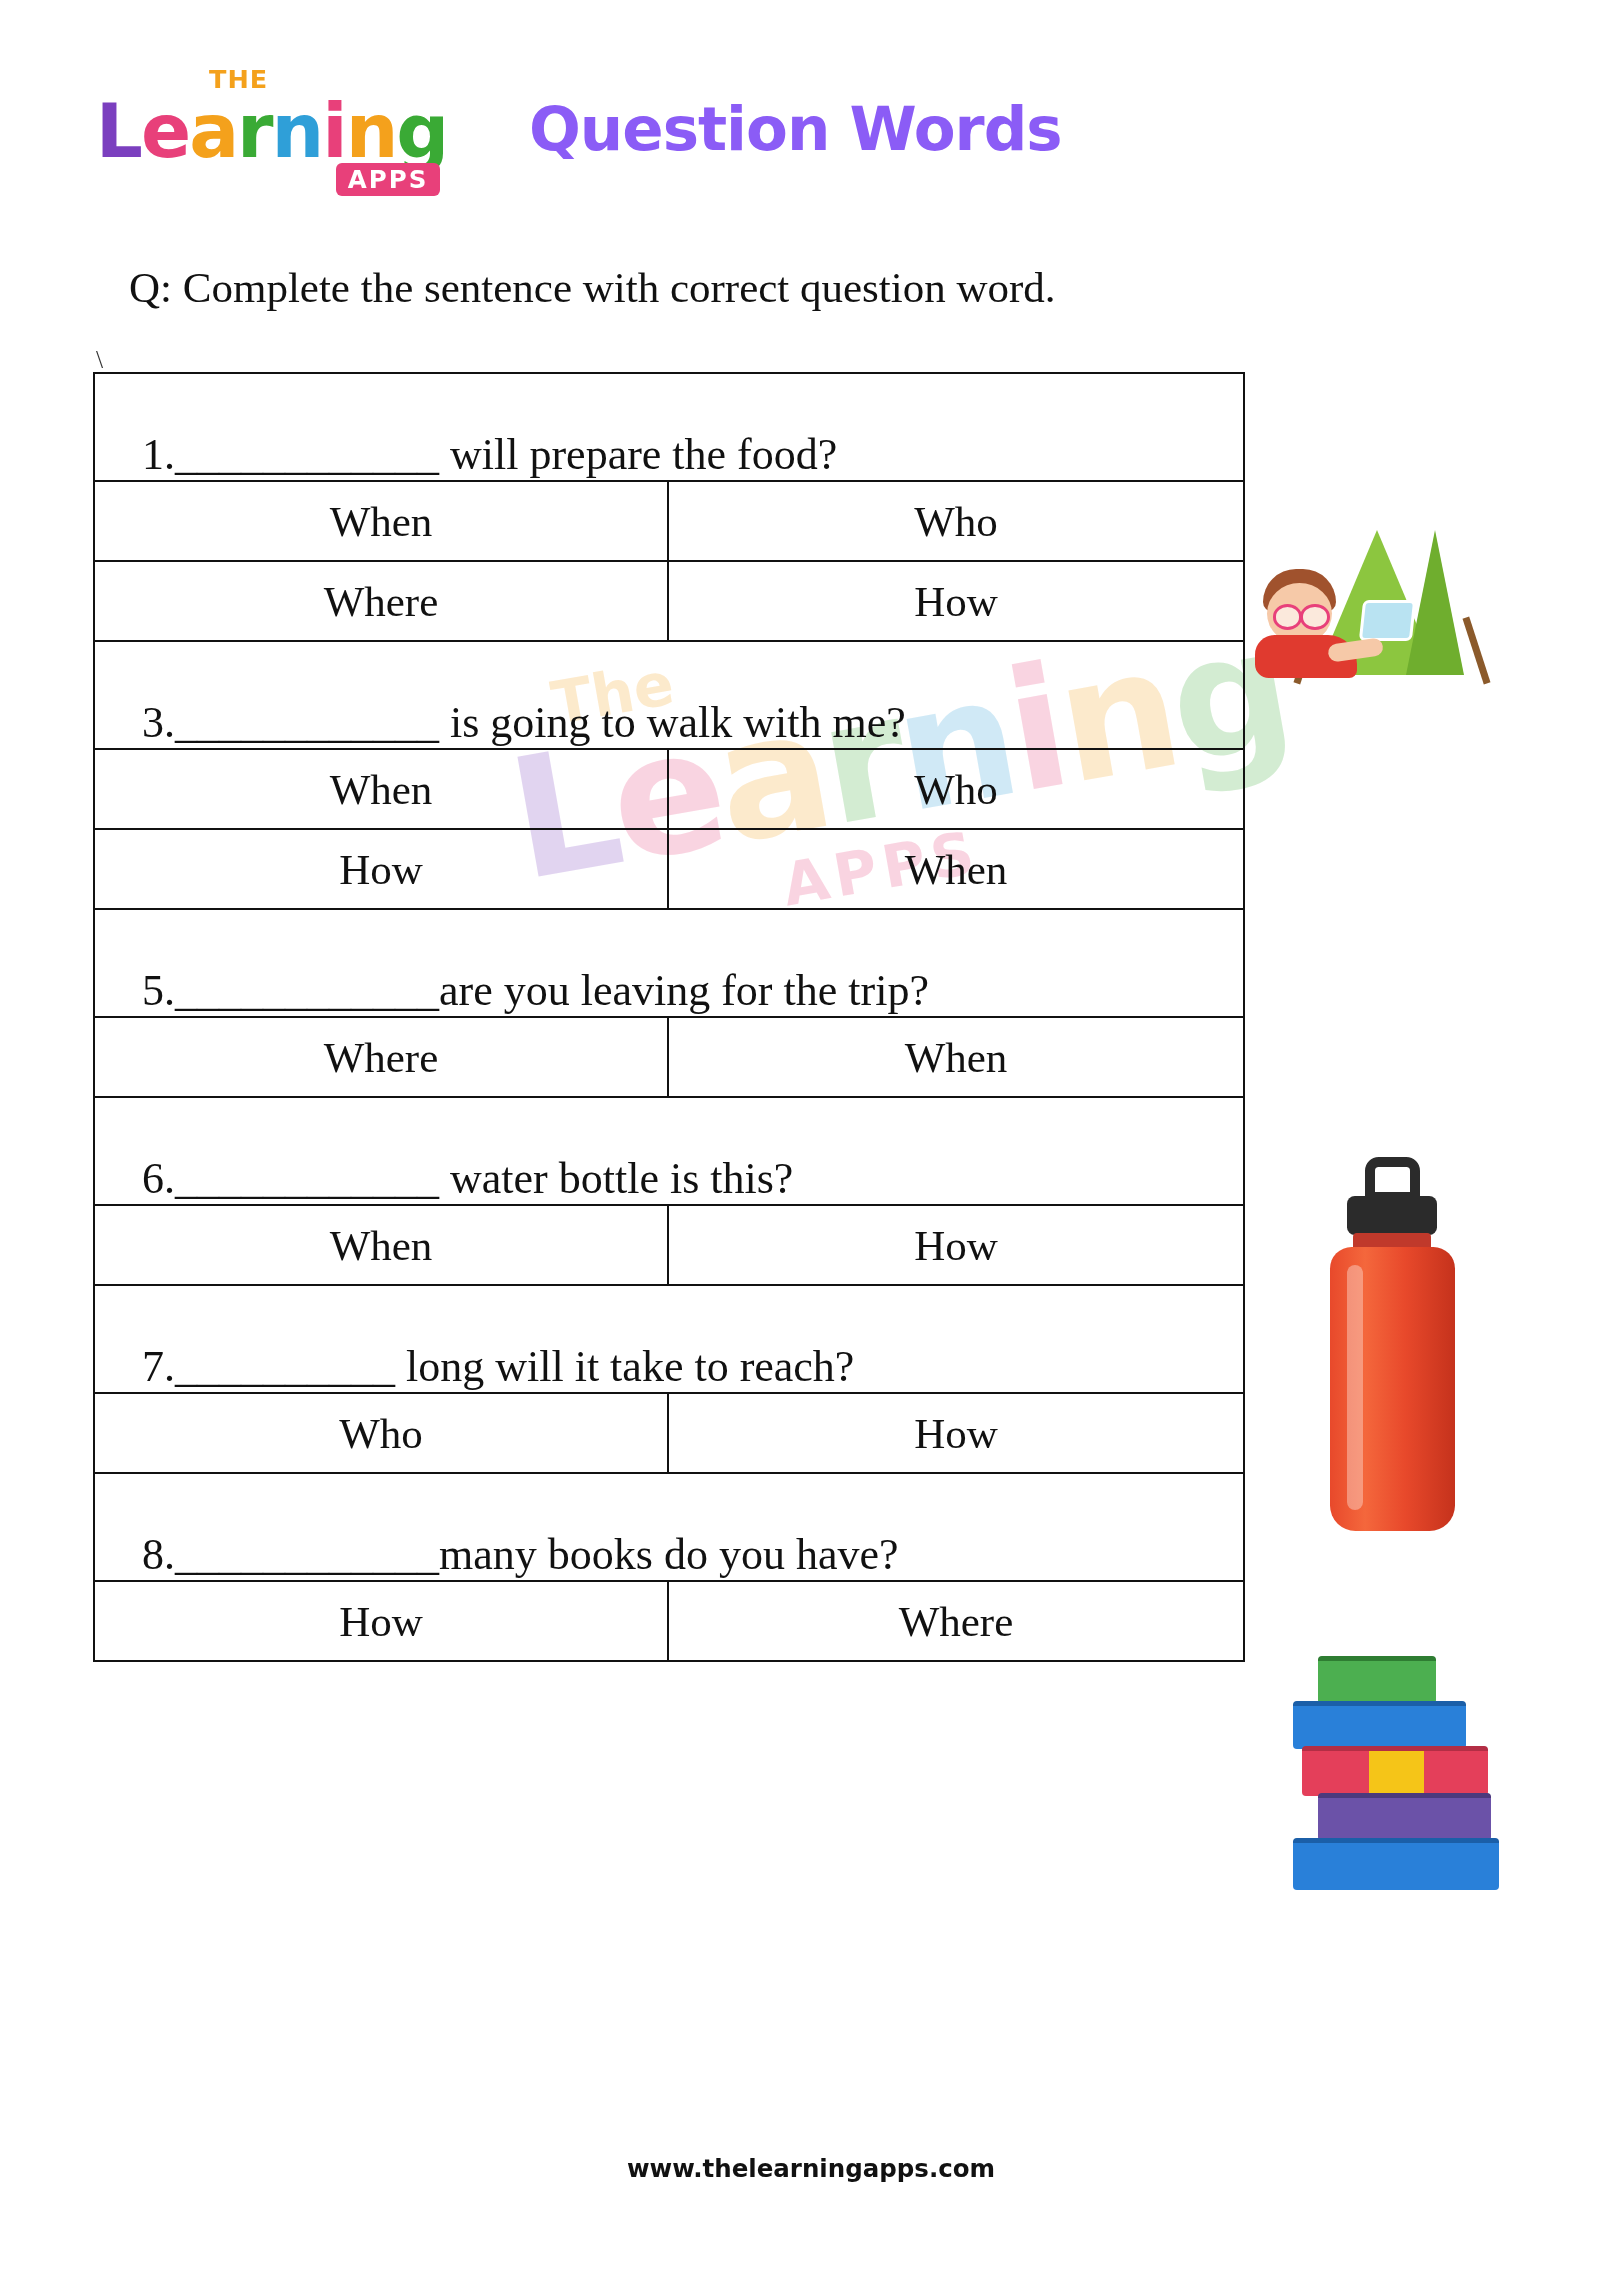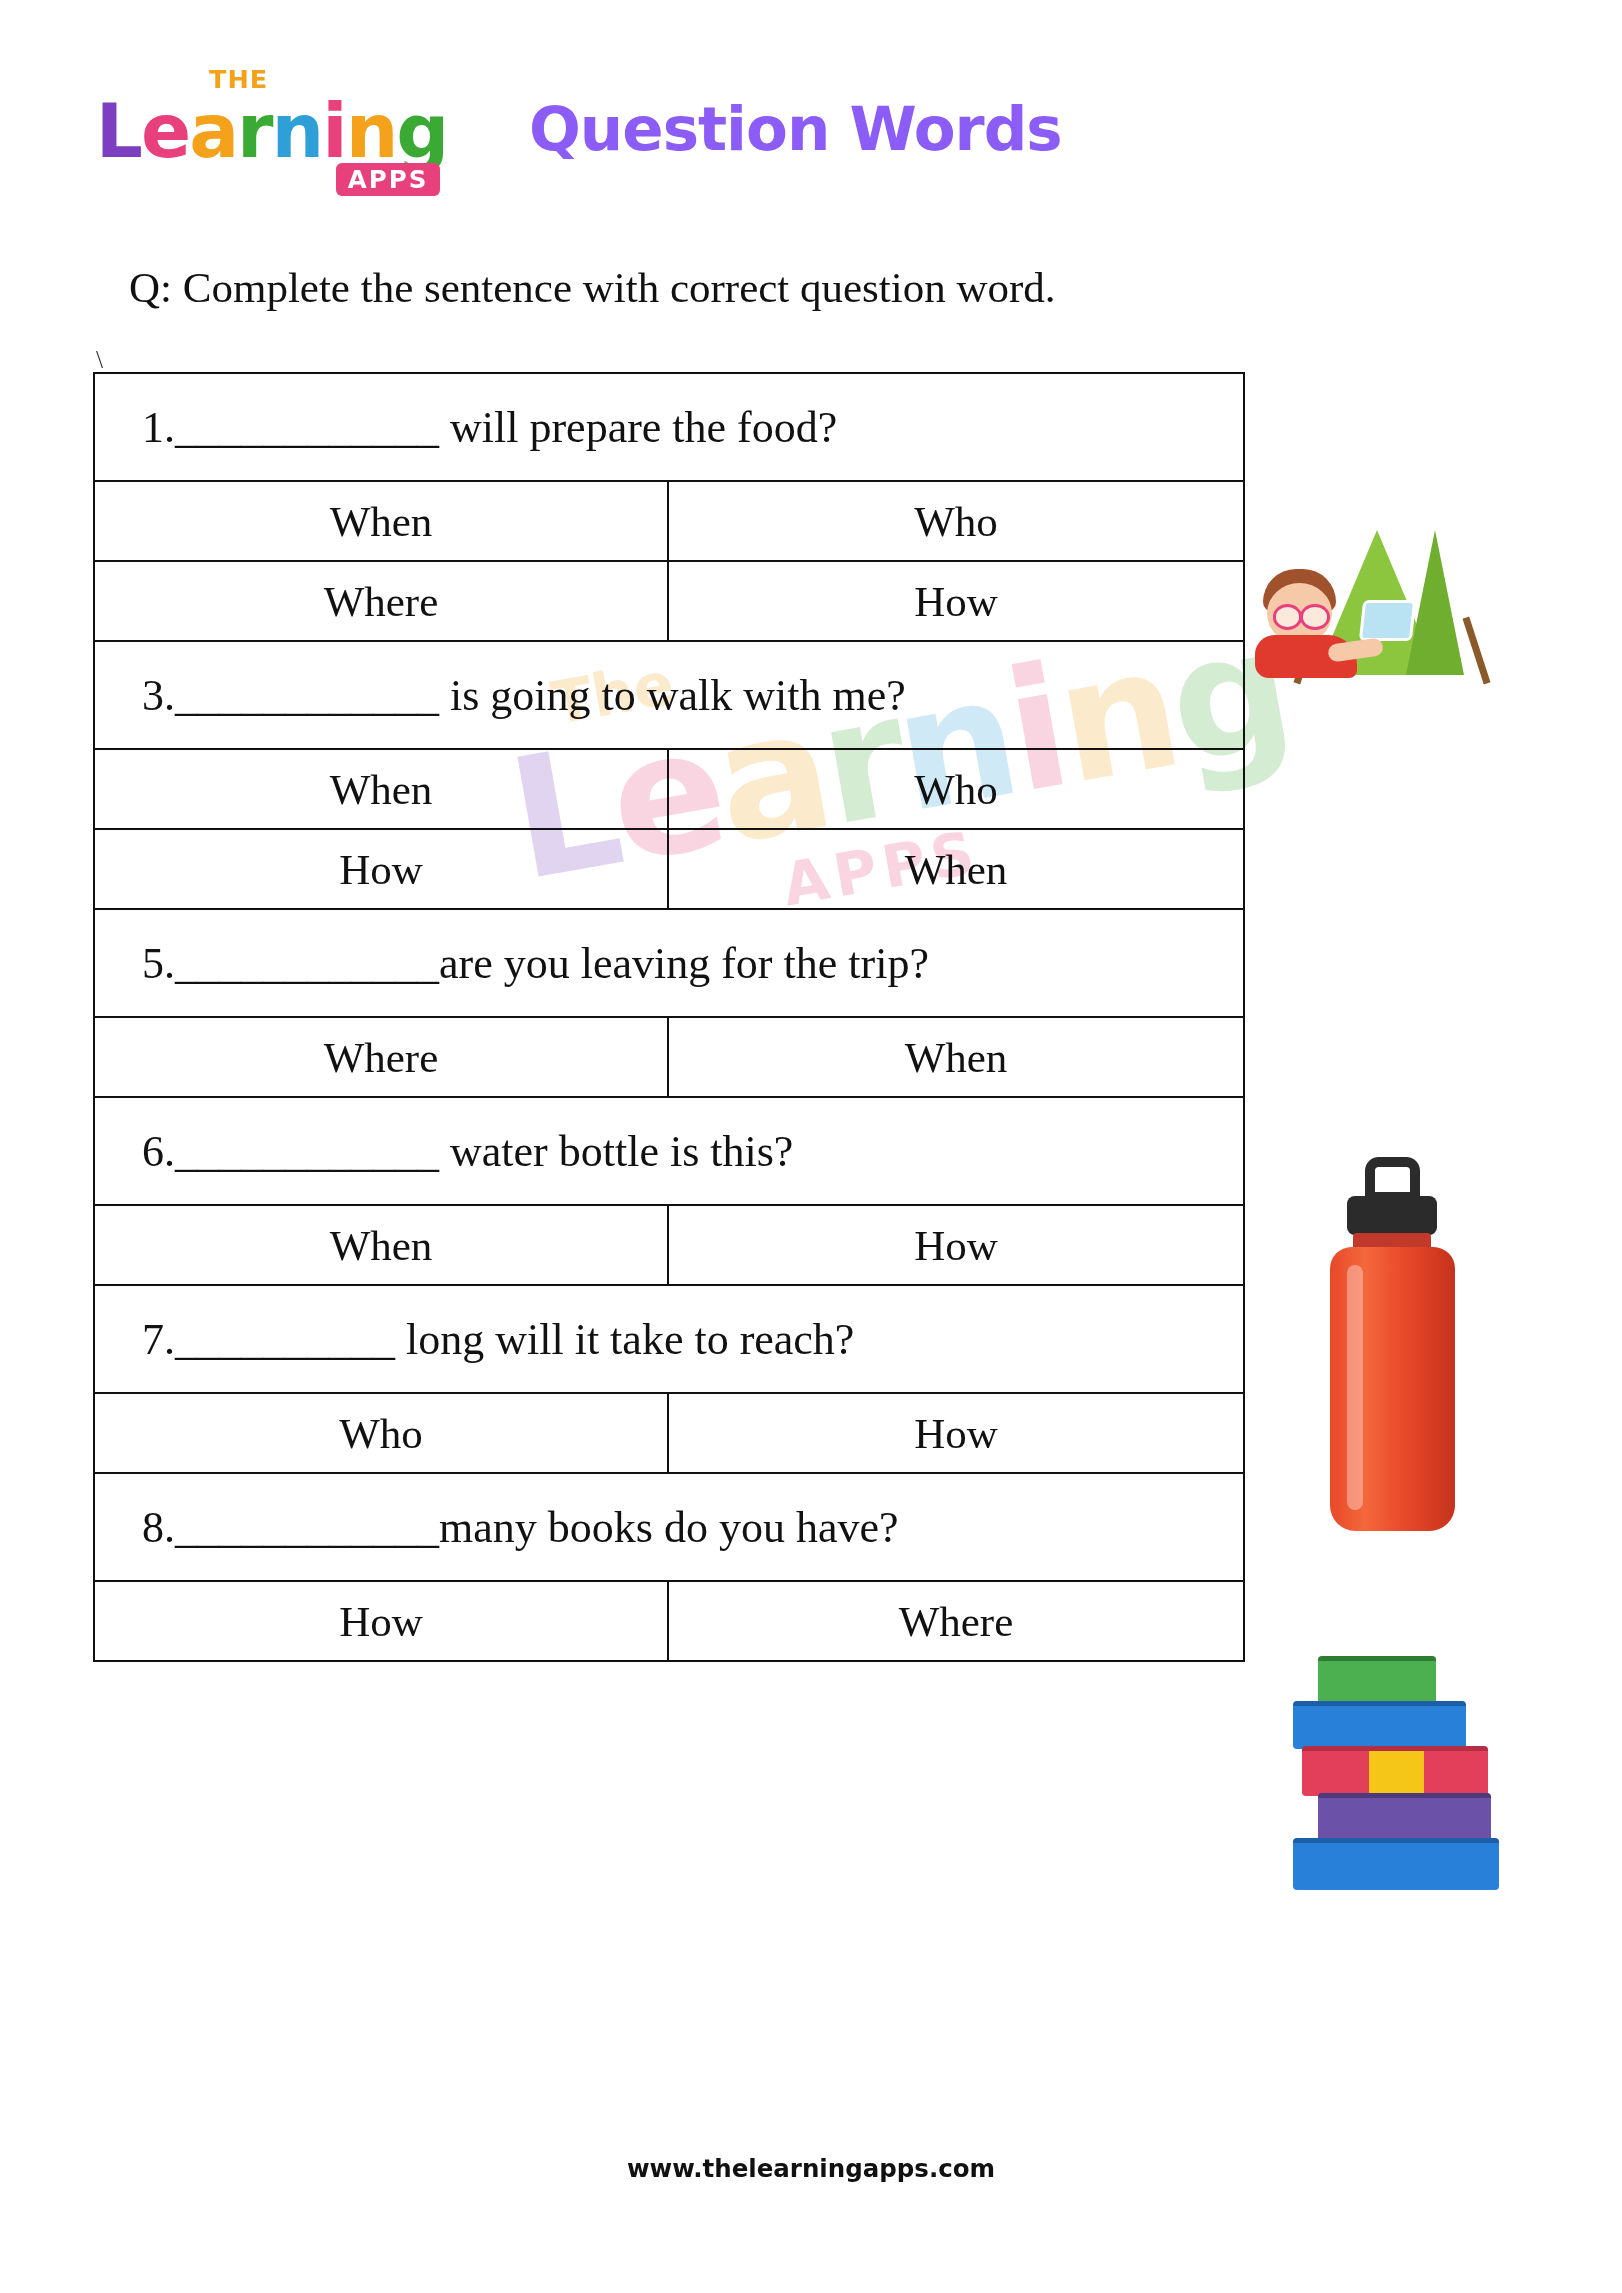--- a/index.html
+++ b/index.html
@@ -127,21 +127,21 @@
     top: 372px;
     width: 1152px;
     border: 2.9px solid #111111;
     border-bottom: none;
     box-sizing: border-box;
   }
   .q-row {
     border-bottom: 2.9px solid #111111;
     height: 108px;
     display: flex;
-    align-items: center;
+    align-items: flex-end;
     box-sizing: border-box;
   }
   .q-text {
     font-size: 44px;
     color: #111111;
     padding-left: 47px;
     white-space: nowrap;
   }
   .opt-row {
     border-bottom: 2.9px solid #111111;

